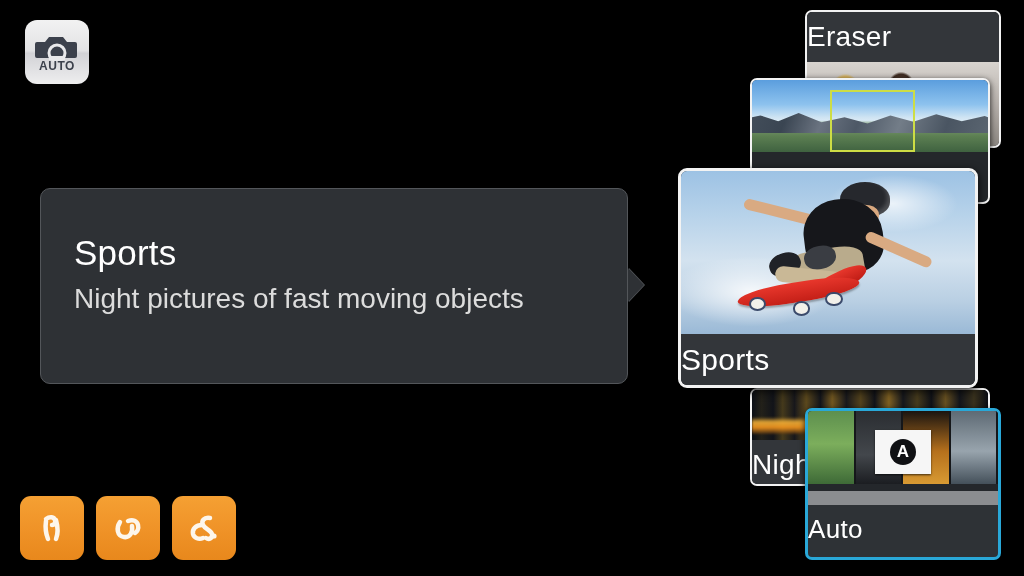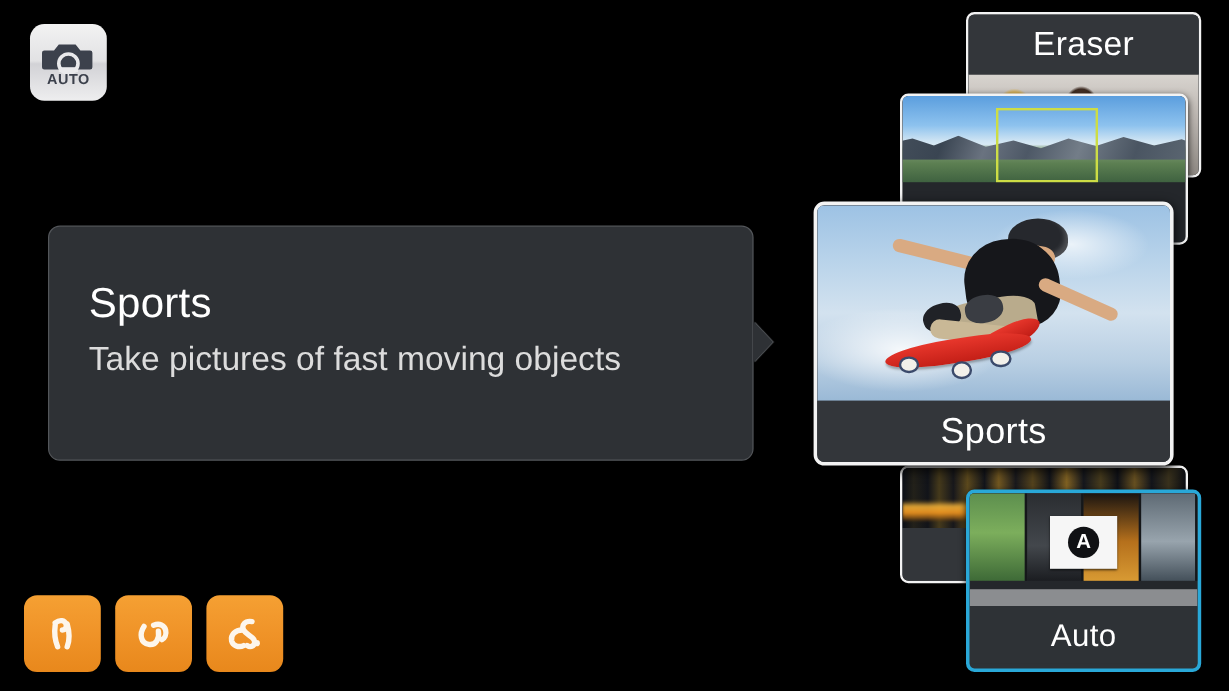--- a/index.html
+++ b/index.html
@@ -108,21 +108,20 @@
     overflow: hidden;
     box-shadow: 0 2px 6px rgba(0,0,0,0.85);
   }
   .card-label {
     box-sizing: border-box;
     width: 100%;
     background: #33363a;
     color: #ffffff;
     font-size: 28px;
     line-height: 50px;
-    text-align: center;
     letter-spacing: 0.3px;
     white-space: nowrap;
     overflow: hidden;
   }
   .card-thumb {
     width: 100%;
     position: relative;
     overflow: hidden;
   }
 
@@ -375,21 +374,21 @@
         <path d="M4 10 h8 l4-5 h14 l4 5 h8 a2 2 0 0 1 2 2 v12 a2 2 0 0 1 -2 2 H4 a2 2 0 0 1 -2 -2 V12 a2 2 0 0 1 2 -2 z" fill="#3c414c"></path>
         <circle cx="24" cy="21" r="8" fill="none" stroke="#e9e9eb" stroke-width="3"></circle>
         <rect x="16" y="24" width="16" height="4" fill="#e9e9eb"></rect>
         <text x="24" y="38" fill="#3c414c" font-family="'Liberation Sans', sans-serif" font-size="12" font-weight="bold" letter-spacing="0.5" text-anchor="middle">AUTO</text>
       </svg>
     </span>
   </div>
 
   <div class="tooltip">
     <div class="tooltip-title">Sports</div>
-    <div class="tooltip-desc">Take pictures of fast moving objects</div>
+    <div class="tooltip-desc">Night pictures of fast moving objects</div>
   </div>
   <div class="tooltip-arrow"></div>
 
   <div class="card" id="card-eraser">
     <div class="card-label">Eraser</div>
     <div class="card-thumb">
       <div class="thumb-eraser"></div>
     </div>
   </div>
 

